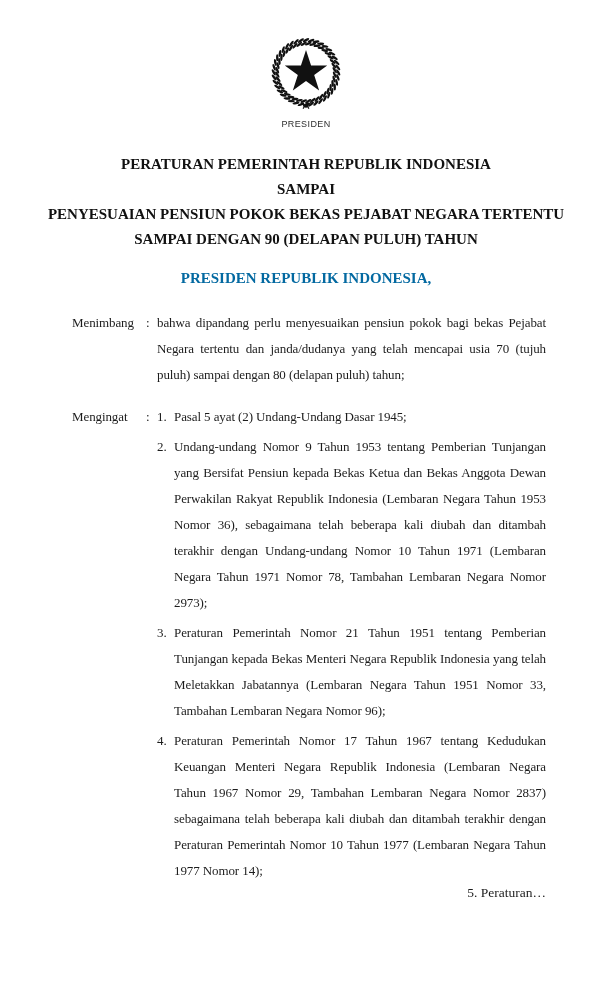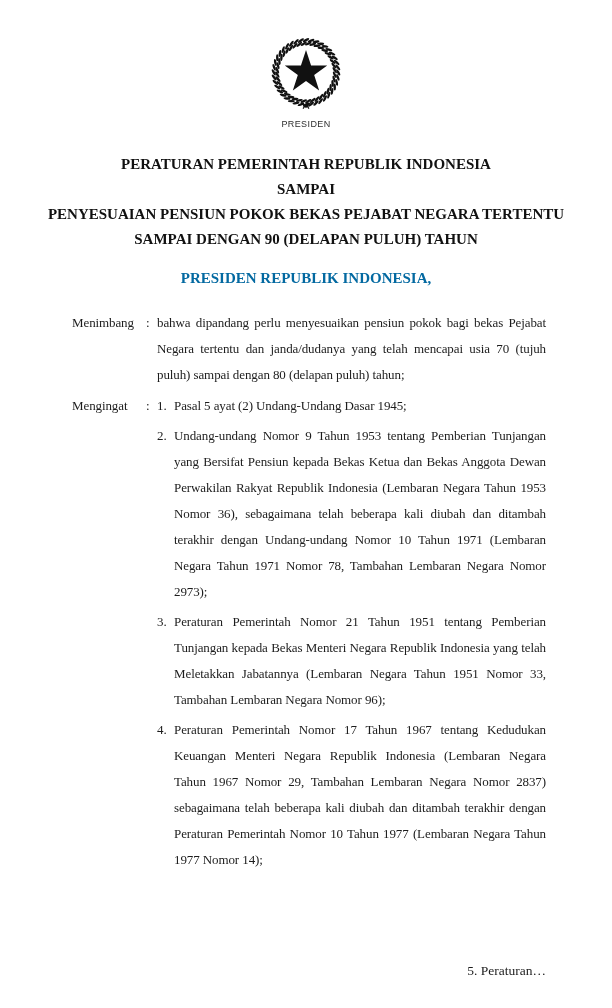--- a/index.html
+++ b/index.html
@@ -31,32 +31,32 @@
     font-weight:bold;
     font-size:15px; line-height:25px;
     color:#0369a1;
   }
   .clauses {
     margin:19px 66px 0 72px;
     font-size:13px; line-height:26px;
     letter-spacing:-0.1px;
   }
   .clause { display:grid; grid-template-columns:74px 11px 1fr; }
-  .clause + .clause { margin-top:5px; }
+  .clause + .clause { margin-top:16px; }
   .clause-label { text-align:left; }
   .clause-colon { text-align:left; }
   .clause-body { }
   .para { text-align:justify; }
   .item { display:grid; grid-template-columns:17px 1fr; margin-bottom:4px; }
   .item:last-child { margin-bottom:0; }
   .item-num { }
   .item-text { text-align:justify; }
   .catchword {
     position:absolute;
-    top:963px; right:66px;
+    top:885px; right:66px;
     font-size:13.5px;
   }
 </style>
 </head>
 <body>
 
 <div class="page">
 
   <div class="letterhead">
     <svg class="seal" width="86" height="86" viewBox="0 0 100 100" aria-hidden="true">

